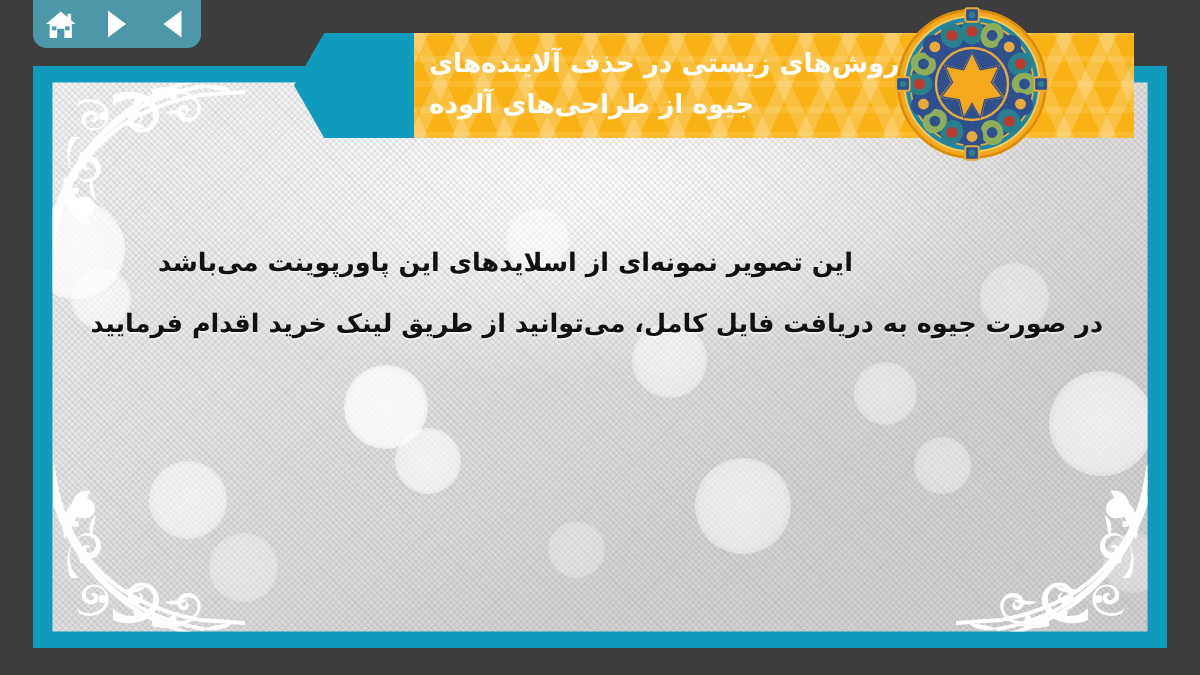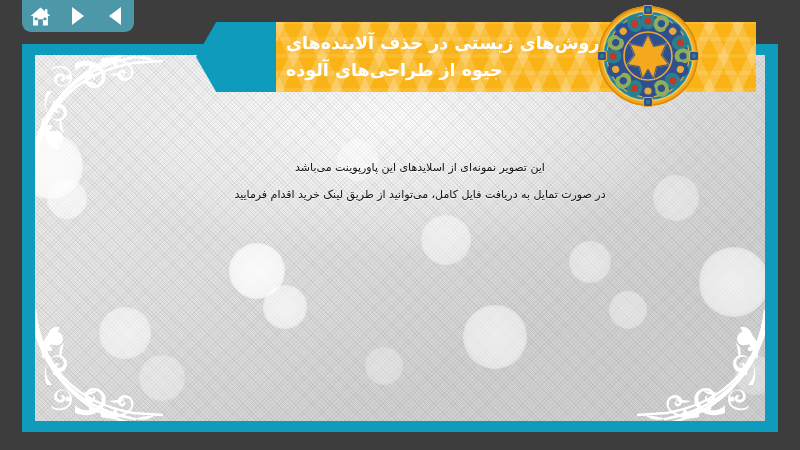--- a/index.html
+++ b/index.html
@@ -162,26 +162,26 @@
     height: 104px;
     z-index: 35;
   }
 
   
   #body-text {
     position: absolute;
     right: 30px;
     top: 100px;
     width: 630px;
-    text-align: center;
+    text-align: left;
     direction: rtl;
     color: #111111;
-    font-size: 11px;
+    font-size: 17px;
     line-height: 2.42;
-    font-weight: 400;
+    font-weight: 700;
     z-index: 20;
     text-shadow: 0 1px 0 rgba(255,255,255,0.55);
   }
   .body-line { white-space: nowrap; }
 </style>
 </head>
 <body>
 
 <div id="stage">
 
@@ -290,21 +290,21 @@
           <circle cx="15" cy="72" r="2.2"></circle>
           <path d="M100 2 c8 -2 16 0 20 4 c-6 -1 -13 -1 -20 -4 z"></path>
           <path d="M46 28 c6 -3 13 -2 16 3 c-5 -2 -11 -2 -16 -3 z"></path>
           <path d="M74 20 c6 -3 13 -2 16 2 c-5 -1 -11 -1 -16 -2 z"></path>
           <path d="M26 62 c-3 6 -2 13 3 16 c-2 -5 -2 -11 -3 -16 z"></path>
         </g>
       </svg>
 
       <div id="body-text">
         <div class="body-line">این تصویر نمونه‌ای از اسلایدهای این پاورپوینت می‌باشد</div>
-        <div class="body-line">در صورت تمایل به دریافت فایل کامل، می‌توانید از طریق لینک خرید اقدام فرمایید</div>
+        <div class="body-line">در صورت جیوه به دریافت فایل کامل، می‌توانید از طریق لینک خرید اقدام فرمایید</div>
       </div>
 
     </div>
   </div>
 
   <div id="banner-wrap">
     <div id="banner-ribbon"></div>
     <div id="banner-body">
       <div id="banner-pattern"></div>
       <div id="banner-title">

